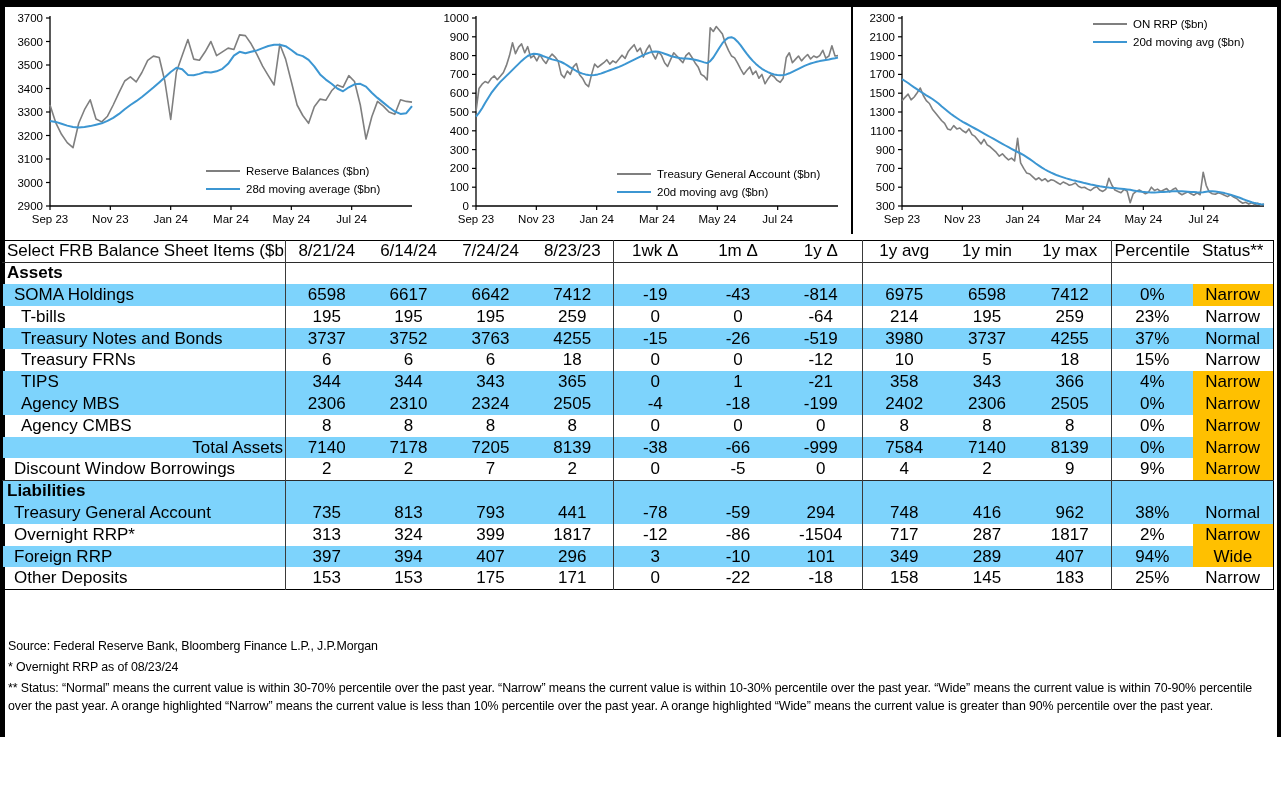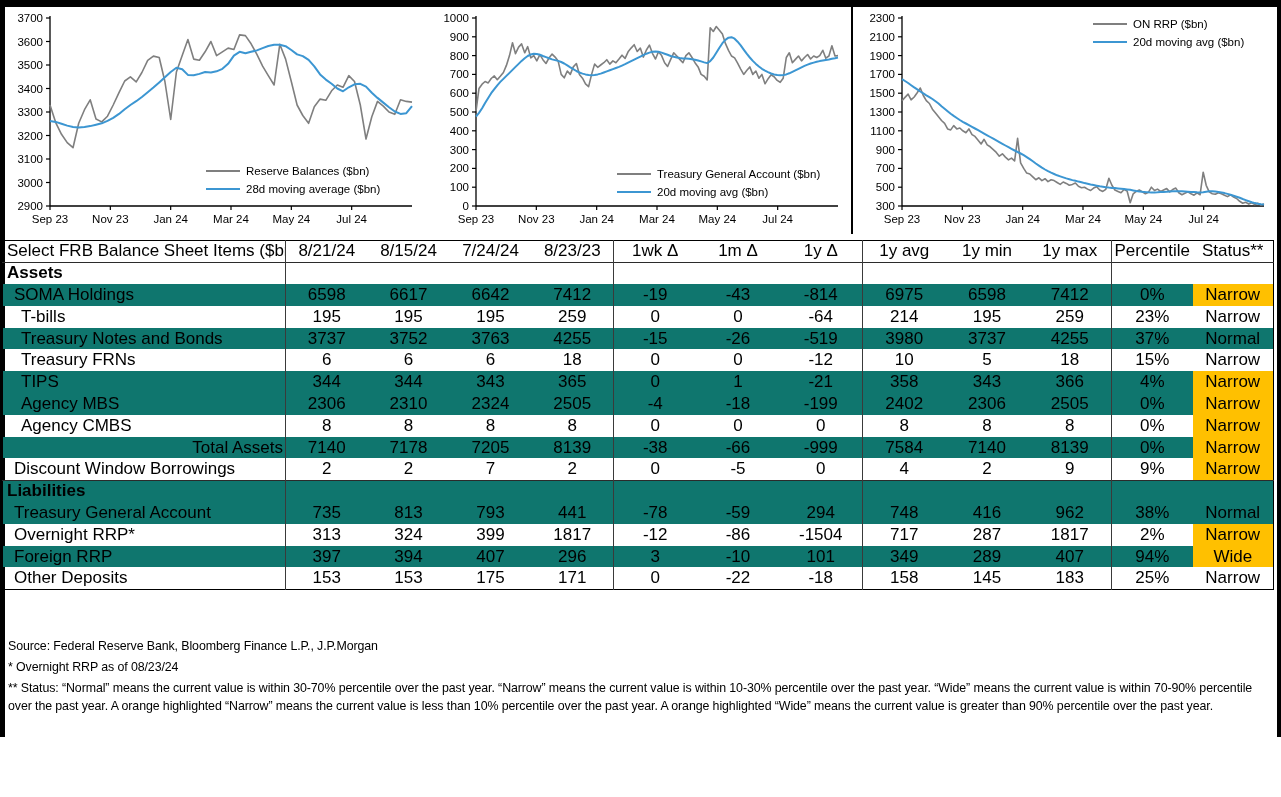--- a/index.html
+++ b/index.html
@@ -15,21 +15,21 @@
   .chart-fig { width:414px; height:226px; background:#fff; }
   .chart-fig svg { display:block; }
   svg text { font-family:"Liberation Sans", sans-serif; }
 
   .bs-table { position:absolute; left:2px; top:240px; border-collapse:collapse; table-layout:fixed;
               width:1271px; font-size:17px; border:1.6px solid #000; }
   .bs-table td, .bs-table th { height:21.8px; padding:0 2px; text-align:center; font-weight:normal;
               overflow:hidden; white-space:nowrap; vertical-align:middle; }
   .bs-table th.lab, .bs-table td.lab { text-align:left; }
   .bs-table thead tr { border-bottom:1.5px solid #2b2b2b; }
-  tr.shade { background:#0f766e; }
+  tr.shade { background:#7dd3fc; }
   td.hl { background:#FFC000; }
   .gl { border-left:1.4px solid #3a3a3a; }
   tr.libtop { border-top:1.5px solid #2b2b2b; }
   td.sect { font-weight:bold; }
 
   .footnotes { position:absolute; left:8px; top:638px; width:1266px; }
   .fn-line { font-size:12.4px; line-height:1.45; letter-spacing:-0.1px; margin-bottom:3px; }
 </style>
 </head>
 <body>
@@ -191,21 +191,21 @@
         <col style="width: 83px;">
         <col style="width: 83px;">
         <col style="width: 83px;">
         <col style="width: 81px;">
         <col style="width: 81px;">
       </colgroup>
       <thead>
         <tr>
           <th class="lab" style="padding-left: 4px;">Select FRB Balance Sheet Items ($bn)</th>
           <th class="gl">8/21/24</th>
-          <th>8/15/24</th>
+          <th>6/14/24</th>
           <th>7/24/24</th>
           <th>8/23/23</th>
           <th class="gl">1wk Δ</th>
           <th>1m Δ</th>
           <th>1y Δ</th>
           <th class="gl">1y avg</th>
           <th>1y min</th>
           <th>1y max</th>
           <th class="gl">Percentile</th>
           <th>Status**</th>

